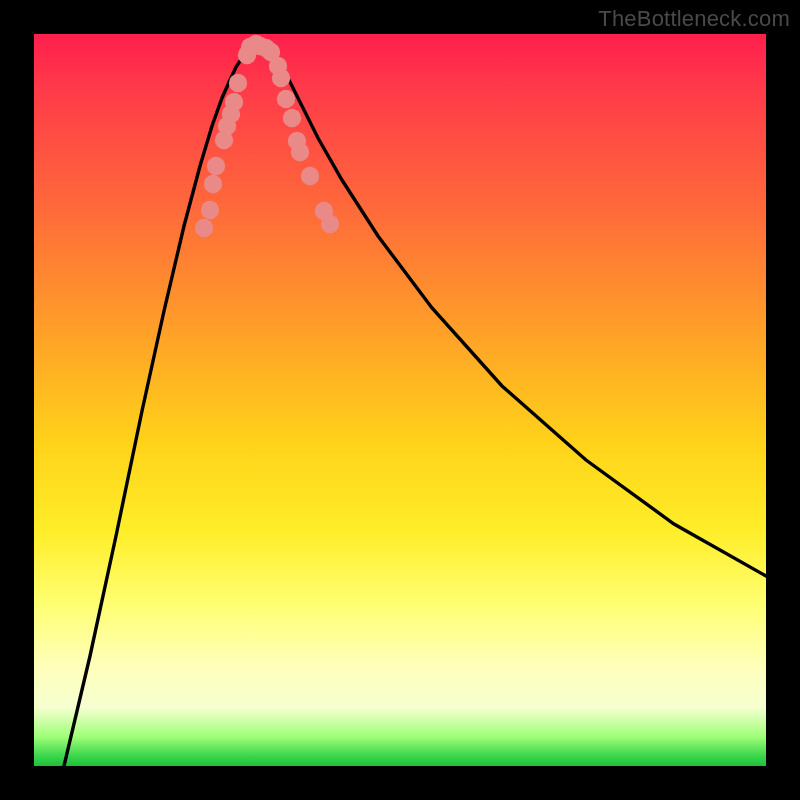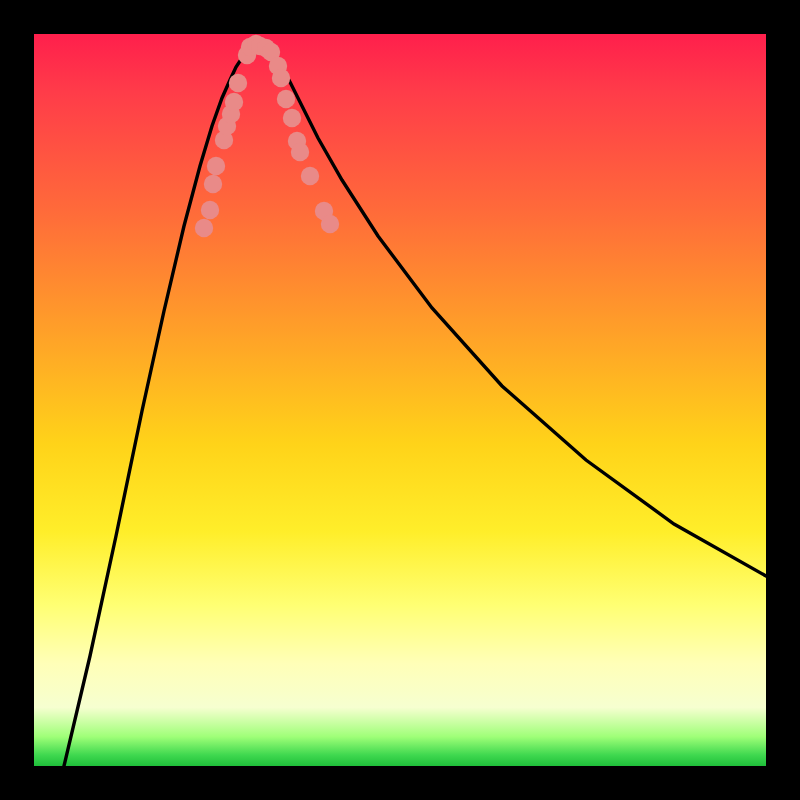--- a/index.html
+++ b/index.html
@@ -85,13 +85,14 @@
           <circle cx="252" cy="65" r="9.2" fill="#e98a88" stroke="#d96f6c" stroke-width="0"></circle>
           <circle cx="258" cy="84" r="9.2" fill="#e98a88" stroke="#d96f6c" stroke-width="0"></circle>
           <circle cx="263" cy="107" r="9.2" fill="#e98a88" stroke="#d96f6c" stroke-width="0"></circle>
           <circle cx="266" cy="118" r="9.2" fill="#e98a88" stroke="#d96f6c" stroke-width="0"></circle>
           <circle cx="276" cy="142" r="9.2" fill="#e98a88" stroke="#d96f6c" stroke-width="0"></circle>
           <circle cx="290" cy="177" r="9.2" fill="#e98a88" stroke="#d96f6c" stroke-width="0"></circle>
           <circle cx="296" cy="190" r="9.2" fill="#e98a88" stroke="#d96f6c" stroke-width="0"></circle>
         </g>
     </svg>
   </div>
+  <div class="watermark">TheBottleneck.com</div>
 </div>
 
 </body></html>

